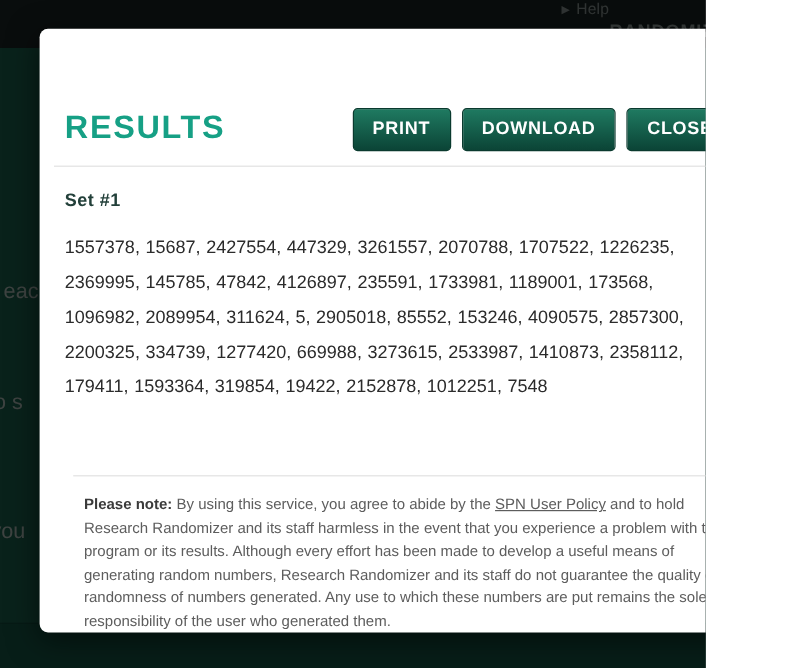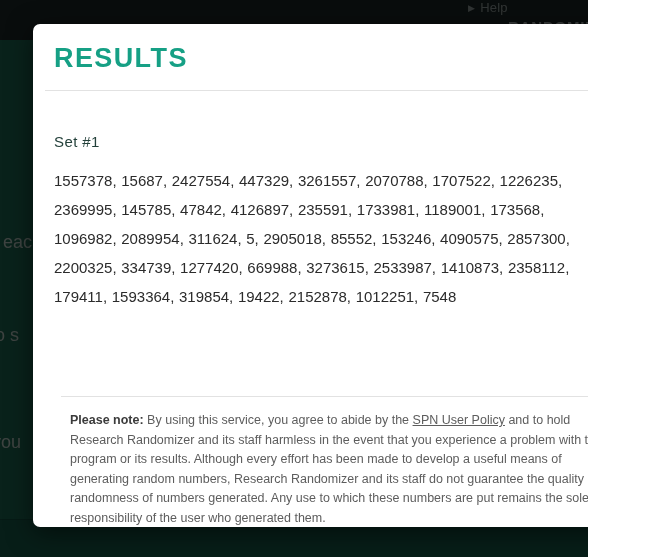--- a/index.html
+++ b/index.html
@@ -118,20 +118,21 @@
     background: #ffffff;
     border-radius: 7px;
     box-shadow: 0 6px 26px rgba(0,0,0,.55);
     overflow: hidden;
   }
 
   .modal-header {
     position: relative;
     height: 66px;
     padding: 0 20px;
+    margin-top: 48px;
   }
   .modal-title {
     position: absolute;
     left: 21px;
     top: 19px;
     font-size: 27px;
     font-weight: 700;
     color: #16a085;
     letter-spacing: 1.4px;
   }
@@ -167,23 +168,22 @@
   }
 
   .summary-line {
     font-size: 15px;
     color: #333333;
     line-height: 22px;
   }
   .accent { color: #16a085; font-weight: 700; }
 
   .set-label {
-    margin-top: 22px;
-    font-size: 15px;
-    font-weight: 400;
+    font-size: 15px;
+    font-weight: 700;
     color: #23403a;
     letter-spacing: .4px;
   }
 
   .numbers {
     margin-top: 16px;
     font-size: 15px;
     line-height: 29px;
     color: #2b2b2b;
     width: 556px;
@@ -241,20 +241,25 @@
     <div class="panel-bottom"></div>
   </div>
 
   <div id="overlay"></div>
 
   <div id="modal">
 
     <div class="modal-header">
       <div class="modal-title">RESULTS</div>
 
+      <div class="btn-group">
+        <button class="btn">PRINT</button>
+        <button class="btn">DOWNLOAD</button>
+        <button class="btn">CLOSE</button>
+      </div>
     </div>
 
     <div class="hr"></div>
 
     <div class="modal-body">
 
 
 
       <div class="set-label">Set #1</div>
 

